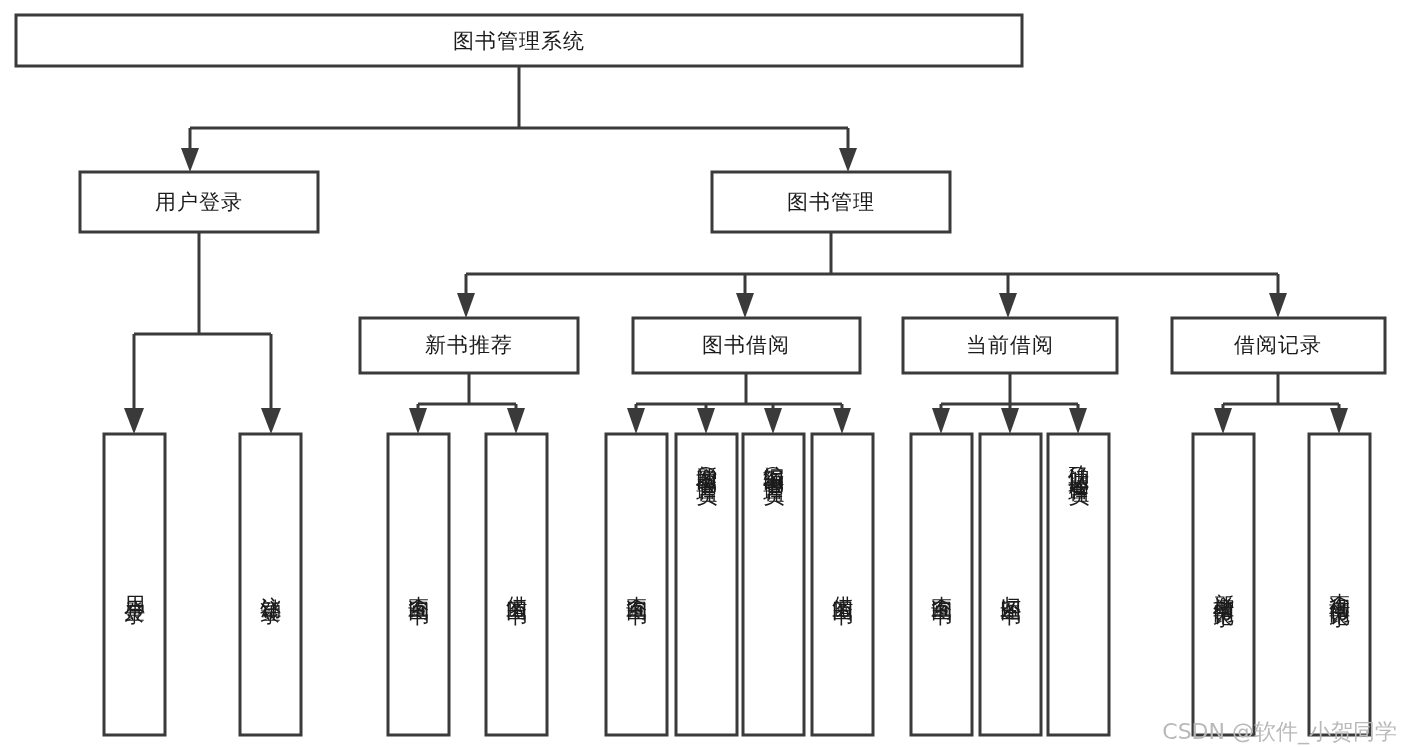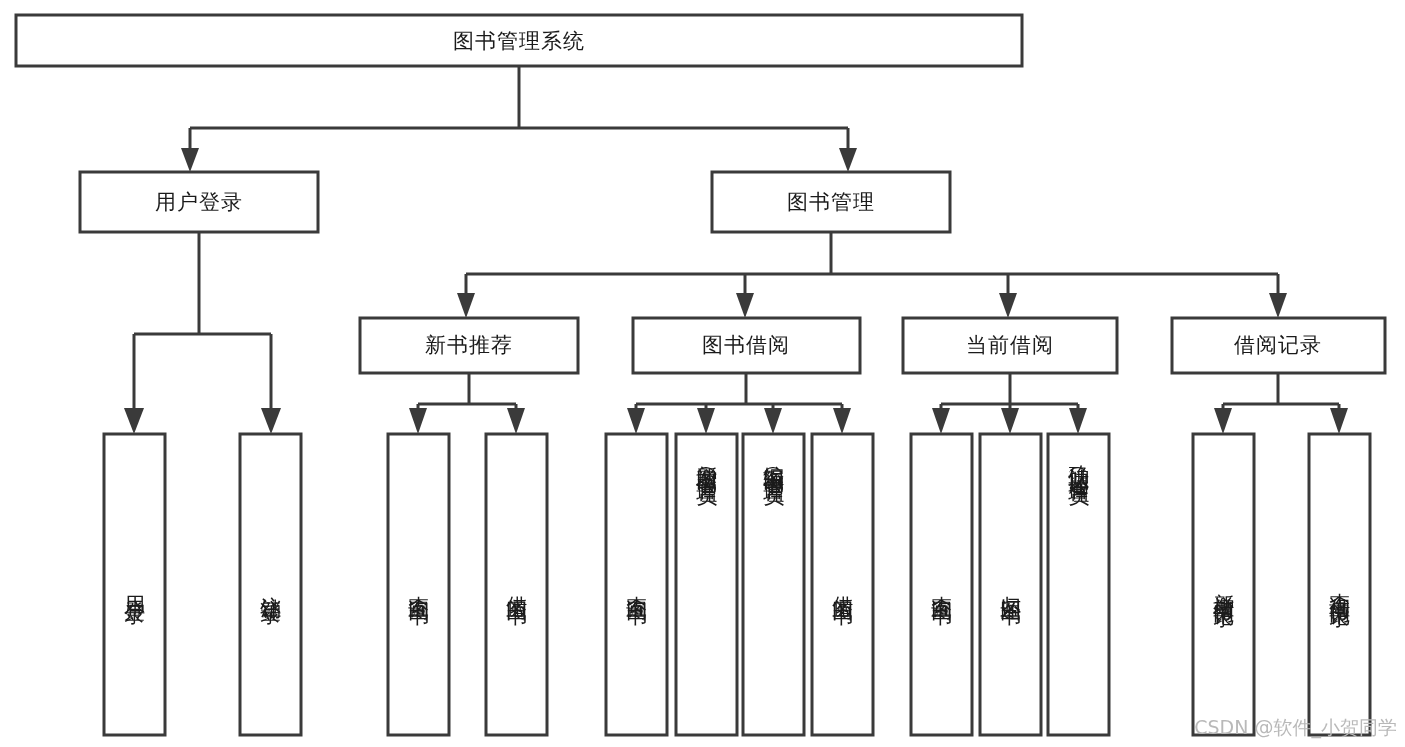--- a/index.html
+++ b/index.html
@@ -63,23 +63,23 @@
     font-size: 21px;
     color: #1b1b1b;
     line-height: 1.25;
     letter-spacing: 3px;
     white-space: nowrap;
     text-align: center;
   }
   .watermark {
     position: absolute;
     right: 8px;
-    bottom: 6px;
-    font-family: "DejaVu Sans", "Liberation Sans", sans-serif;
-    font-size: 19px;
+    bottom: 0;
+    font-family: "DejaVu Sans", "Liberation Sans", sans-serif;
+    font-size: 22px;
     color: #b9b9b9;
     white-space: nowrap;
     user-select: none;
   }
 </style>
 </head>
 <body>
 
 <div id="diagram-root">
 

